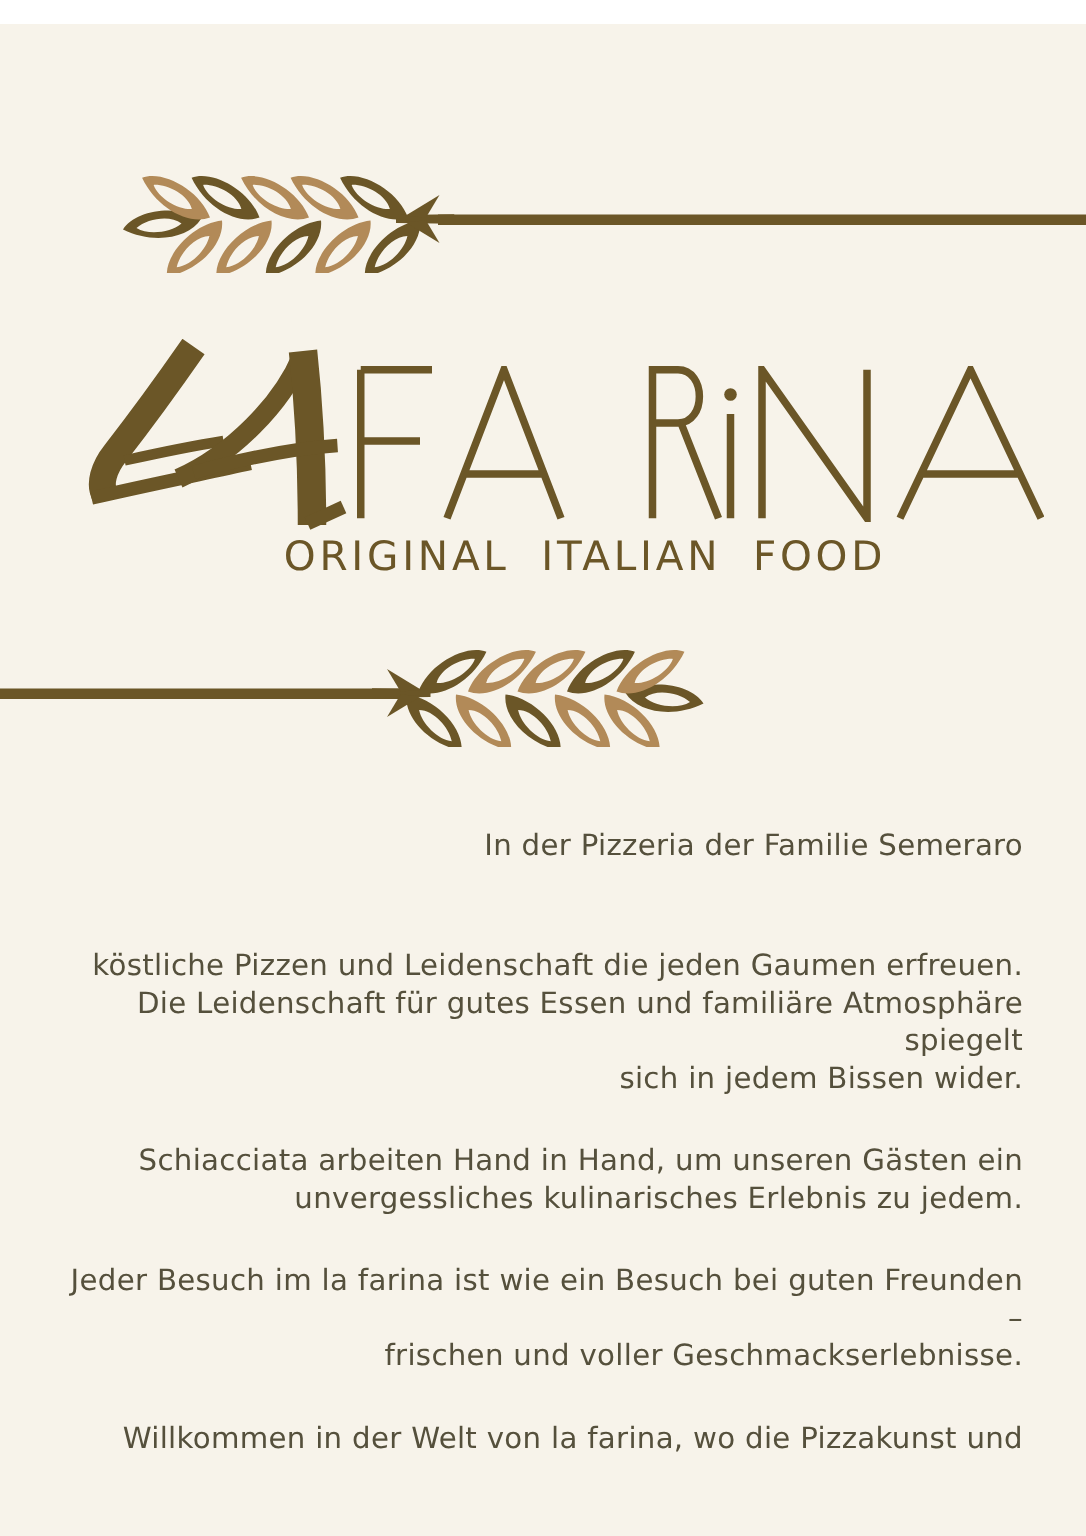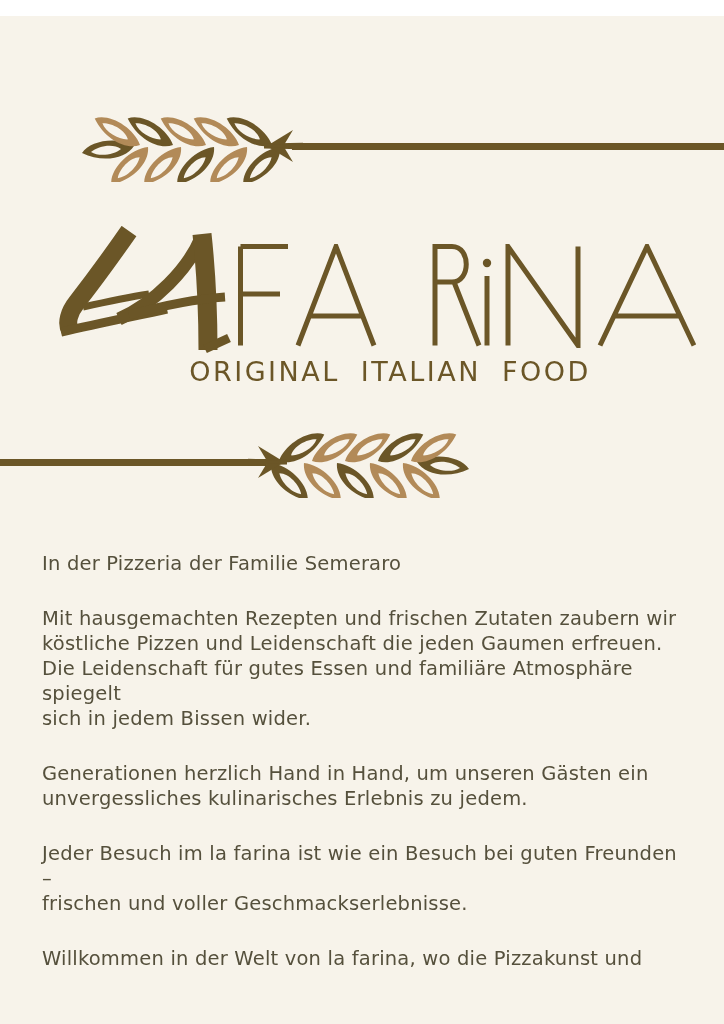--- a/index.html
+++ b/index.html
@@ -32,21 +32,21 @@
     position:absolute;left:0;top:340px;width:724px;
     text-align:center;
     transform:translateX(28px);
     font-size:27px;
     letter-spacing:2.5px;
     word-spacing:10px;
     color:var(--dark-brown,#6b5627);
   }
   .intro{
     position:absolute;left:42px;top:535px;width:640px;
-    text-align:left;
+    text-align:right;
     font-size:19.5px;
     line-height:25px;
     letter-spacing:0.2px;
     color:var(--text,#55503c);
   }
   .intro p{margin:0 0 30px 0;}
   .intro p:last-child{margin-bottom:0;}
 </style>
 </head>
 <body>
@@ -103,19 +103,19 @@
     <div class="tagline">ORIGINAL ITALIAN FOOD</div>
   </div>
 
   <div class="stem-line mid"></div>
   <svg class="wheat mid" viewBox="0 0 225 72" aria-hidden="true">
     <use href="#wheat-ear"></use>
   </svg>
 
   <div class="intro">
       <p><span>In der Pizzeria der Familie Semeraro</span><br></p>
-      <p><span>Mit hausgemachten Rezepten und frischen Zutaten zaubern wir</span><br><span>köstliche Pizzen und Leidenschaft die jeden Gaumen erfreuen.</span><br><span>Die Leidenschaft für gutes Essen und familiäre Atmosphäre spiegelt</span><br><span>sich in jedem Bissen wider.</span></p>
-      <p><span>Generationen herzlich Hand in Hand, um unseren Gästen ein</span><br><span>unvergessliches kulinarisches Erlebnis zu jedem.</span></p>
+      <p><br><span>köstliche Pizzen und Leidenschaft die jeden Gaumen erfreuen.</span><br><span>Die Leidenschaft für gutes Essen und familiäre Atmosphäre spiegelt</span><br><span>sich in jedem Bissen wider.</span></p>
+      <p><span>Schiacciata arbeiten Hand in Hand, um unseren Gästen ein</span><br><span>unvergessliches kulinarisches Erlebnis zu jedem.</span></p>
       <p><span>Jeder Besuch im la farina ist wie ein Besuch bei guten Freunden –</span><br><span>frischen und voller Geschmackserlebnisse.</span></p>
       <p><span>Willkommen in der Welt von la farina, wo die Pizzakunst und</span><br></p>
     </div>
 
 </div>
 
 </body></html>

